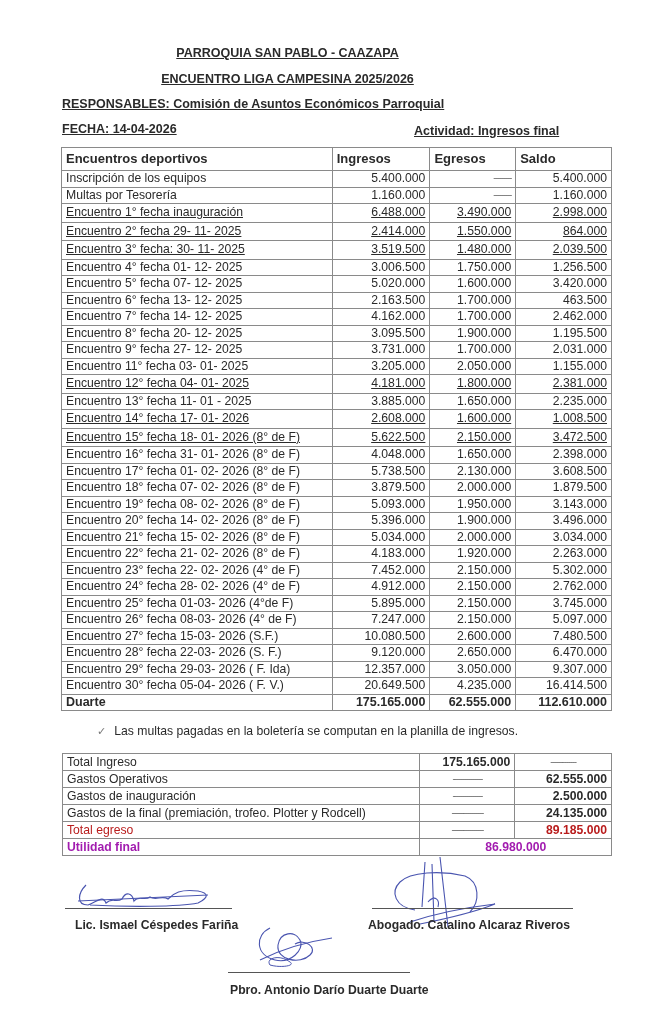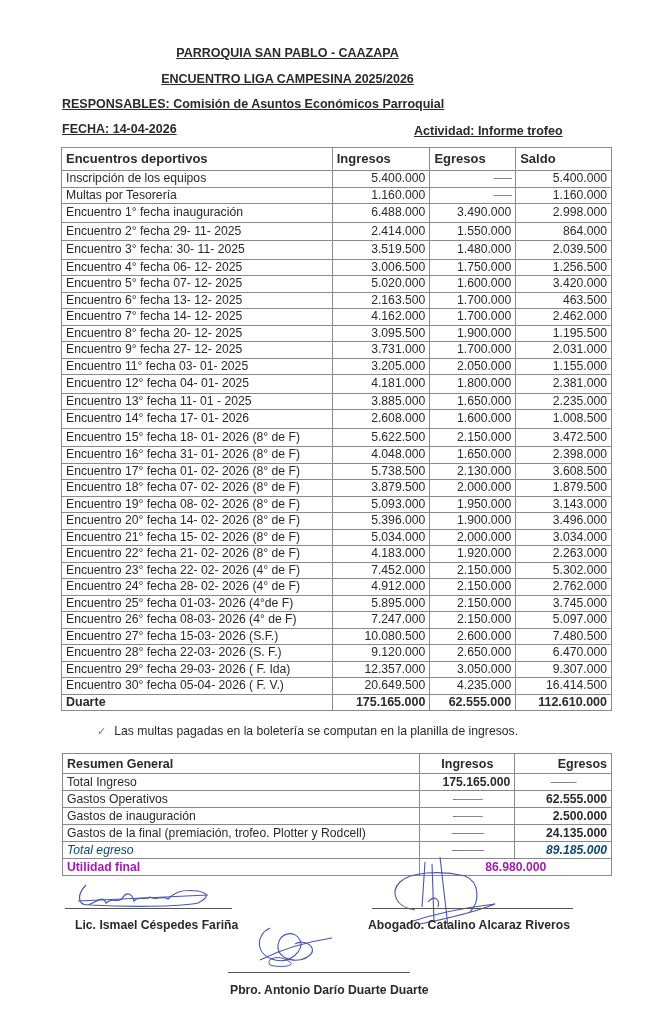--- a/index.html
+++ b/index.html
@@ -17,56 +17,56 @@
   .meta .u { text-decoration: underline; }
   table { border-collapse: collapse; position: absolute; }
   #main-table { left: 61px; top: 147px; width: 551px; }
   #main-table td, #main-table th {
     border: 1px solid #8a8a8a; font-size: 12.2px; padding: 0 4px;
     line-height: 15.5px; height: 15.5px; white-space: nowrap;
   }
   #main-table th { font-weight: bold; height: 22px; font-size: 13px; text-align: left; }
   #main-table td.num { text-align: right; }
   #main-table td.dash { text-align: right; letter-spacing: -1px; color: #555; font-size: 9px; }
-  #main-table tr.tall td { height: 17.5px; line-height: 17.5px; }
+  #main-table tr.tall td { height: 17.5px; line-height: 17.5px; text-decoration: underline; }
   #main-table tr.total td { font-weight: bold; font-size: 12.5px; }
   .note {
     position: absolute; left: 97px; top: 724px; font-size: 12.2px;
   }
   .note .check { color: #777; margin-right: 8px; font-size: 11px; }
   #summary-table { left: 62px; top: 753px; width: 550px; }
   #summary-table td {
     border: 1px solid #8a8a8a; font-size: 12.2px; padding: 0 4px;
     height: 16px; line-height: 16px; white-space: nowrap;
   }
   #summary-table td.hdr { font-weight: bold; font-size: 12.5px; height: 19px; }
   #summary-table td.c { text-align: center; }
   #summary-table td.r { text-align: right; }
   #summary-table td.b { font-weight: bold; }
   #summary-table td.dash { text-align: center; font-size: 9px; color: #555; letter-spacing: -1px; }
-  .red { color: #0c4a6e; font-style: italic; }
+  .red { color: #b91c1c; }
   .green { color: #a21caf; }
   .sig-line { position: absolute; height: 0; border-top: 1px solid #555; }
   .sig-name { position: absolute; font-size: 12.2px; white-space: nowrap; font-weight: bold; }
   .signature { position: absolute; }
 </style>
 </head>
 <body>
 
 <div class="title" style="top:46px;">PARROQUIA SAN PABLO - CAAZAPA</div>
 <div class="title" style="top:72px;">ENCUENTRO LIGA CAMPESINA 2025/2026</div>
 
 <div class="meta" style="left:62px; top:97px;">
   <span class="u">RESPONSABLES:</span><span> Comisión de Asuntos Económicos Parroquial</span>
 </div>
 <div class="meta" style="left:62px; top:122px;">
   <span class="u">FECHA:</span><span> 14-04-2026</span>
 </div>
 <div class="meta" style="left:414px; top:124px;">
-  <span class="u">Actividad</span><span>: Informe trofeo</span>
+  <span class="u">Actividad</span><span>: Ingresos final</span>
 </div>
 
 <table id="main-table">
   <colgroup>
       <col style="width:271px">
       <col style="width:98px">
       <col style="width:86px">
       <col style="width:96px">
     </colgroup>
   <thead>
@@ -102,21 +102,21 @@
         <td class="num">1.550.000</td>
         <td class="num">864.000</td>
       </tr>
       <tr class="tall">
         <td>Encuentro 3° fecha: 30- 11- 2025</td>
         <td class="num">3.519.500</td>
         <td class="num">1.480.000</td>
         <td class="num">2.039.500</td>
       </tr>
       <tr>
-        <td>Encuentro 4° fecha 06- 12- 2025</td>
+        <td>Encuentro 4° fecha 01- 12- 2025</td>
         <td class="num">3.006.500</td>
         <td class="num">1.750.000</td>
         <td class="num">1.256.500</td>
       </tr>
       <tr>
         <td>Encuentro 5° fecha 07- 12- 2025</td>
         <td class="num">5.020.000</td>
         <td class="num">1.600.000</td>
         <td class="num">3.420.000</td>
       </tr>
@@ -277,25 +277,20 @@
   <span class="check">✓</span><span>Las multas pagadas en la boletería se computan en la planilla de ingresos.</span>
 </div>
 
 <table id="summary-table">
   <colgroup>
       <col style="width:358px">
       <col style="width:95px">
       <col style="width:97px">
     </colgroup>
   <tbody>
-      <tr>
-    <td class="hdr">Resumen General</td>
-    <td class="hdr c">Ingresos</td>
-    <td class="hdr r">Egresos</td>
-  </tr>
   <tr>
     <td>Total Ingreso</td>
     <td class="r b">175.165.000</td>
     <td class="dash">-------------</td>
   </tr>
   <tr>
     <td>Gastos Operativos</td>
     <td class="dash">---------------</td>
     <td class="r b">62.555.000</td>
   </tr>

